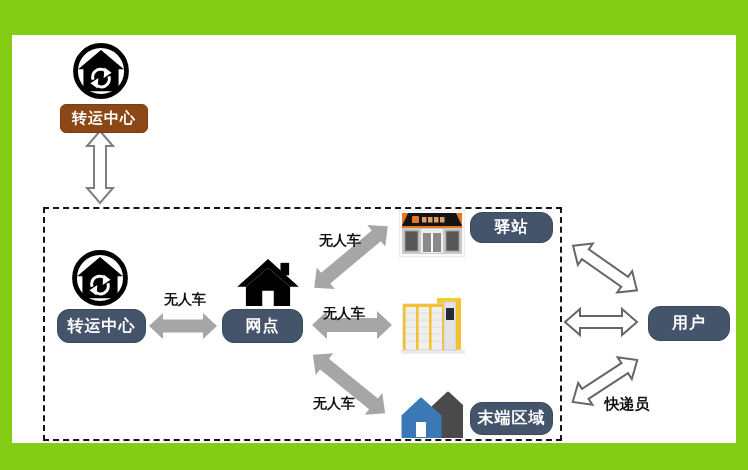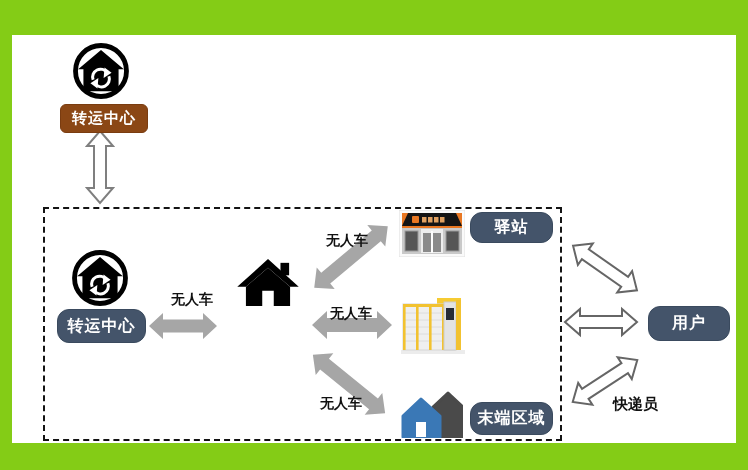--- a/index.html
+++ b/index.html
@@ -14,21 +14,21 @@
     border:2px dashed #141414;box-sizing:border-box;background:transparent;
   }
   .node{
     position:absolute;display:flex;align-items:center;justify-content:center;
     background:#44546A;color:#fff;font-weight:bold;font-size:16px;
     border-radius:12px;letter-spacing:1px;box-sizing:border-box;
     border:1px solid #3a4a5e;
   }
   .node.brown{background:#8B4715;border-color:#7a3c10;border-radius:6px;font-size:15px;}
   .edge-label{
-    position:absolute;width:56px;text-align:right;color:#111;
+    position:absolute;width:56px;text-align:center;color:#111;
     font-weight:bold;font-size:14px;line-height:16px;
   }
   svg{display:block;}
   .overlay{position:absolute;left:0;top:0;pointer-events:none;}
 </style>
 </head>
 <body>
 
 <div class="stage">
   <div class="paper"></div>
@@ -86,20 +86,23 @@
   </svg>
   <div class="node" style="left:57px;top:309px;width:89px;height:34px;">
     <span>转运中心</span>
   </div>
 
   <svg class="abs" style="left:237px;top:259px;" width="62" height="48" viewBox="0 0 64 50">
     <rect x="45" y="4" width="9" height="13" fill="#000000"></rect>
     <path d="M32 0 L64 29 L55 29 L32 9 L9 29 L0 29 Z" fill="#000000"></path>
     <path d="M9 29 L32 9 L55 29 L55 49 L38 49 L38 33 L26 33 L26 49 L9 49 Z" fill="#000000"></path>
   </svg>
+  <div class="node" style="left:222px;top:309px;width:81px;height:34px;">
+    <span>网点</span>
+  </div>
 
   <svg class="abs" style="left:399px;top:210px;" width="66" height="47" viewBox="0 0 66 47">
     <rect x="0" y="0" width="66" height="47" fill="#fafafa" stroke="#e0e0e0"></rect>
     <rect x="3" y="3" width="60" height="13" fill="#141414"></rect>
     <polygon points="3,3 9,3 3,16" fill="#E87722"></polygon>
     <polygon points="63,3 57,3 63,16" fill="#E87722"></polygon>
     <rect x="3" y="16" width="60" height="2" fill="#E87722"></rect>
     <rect x="13" y="6" width="7" height="7" rx="1" fill="#E87722"></rect>
     <rect x="23" y="7" width="4.5" height="5.5" fill="#e0a060"></rect>
     <rect x="29" y="7" width="4.5" height="5.5" fill="#e0a060"></rect>

